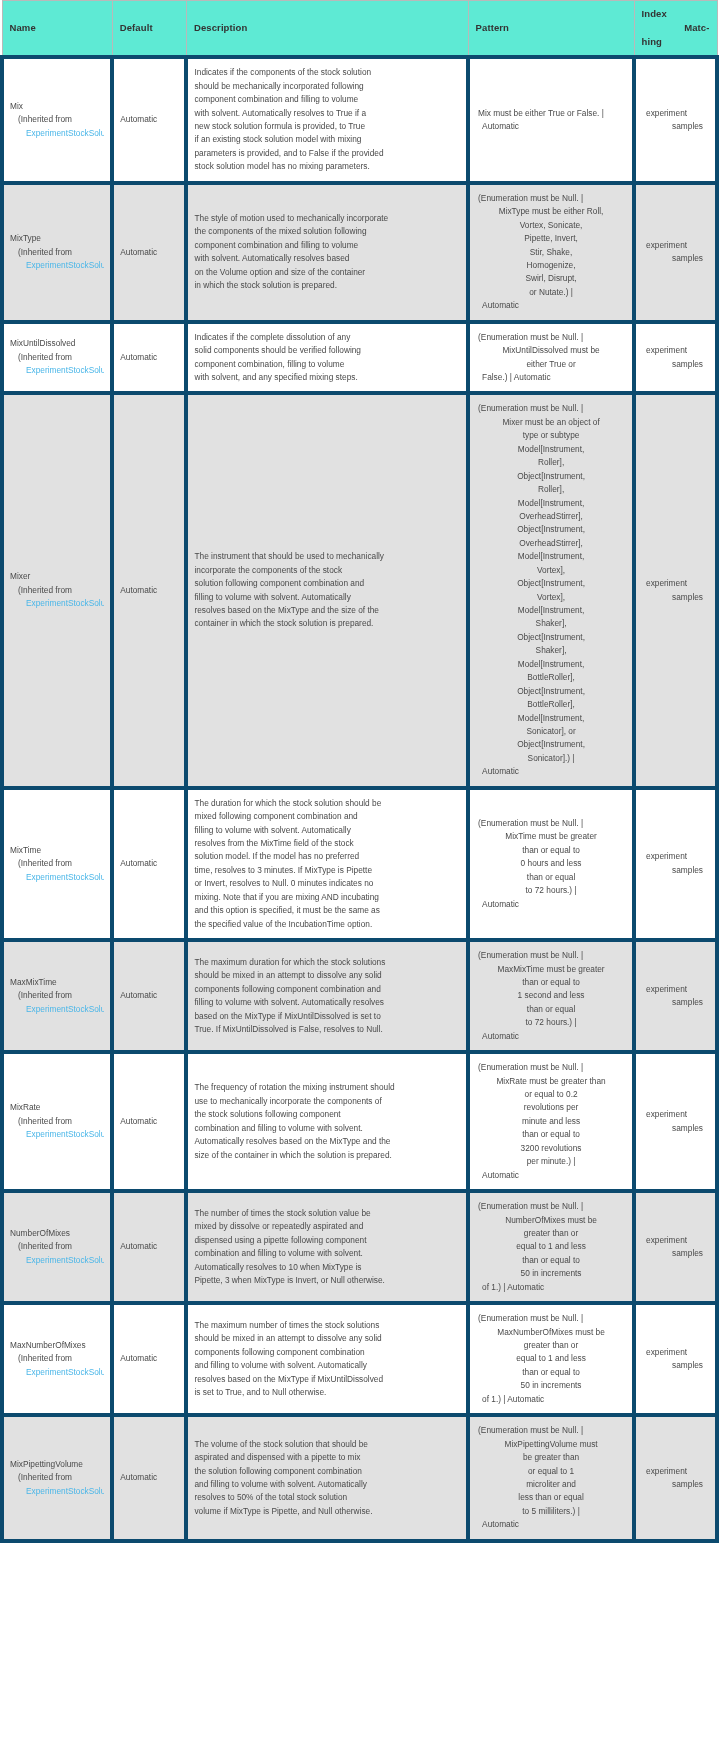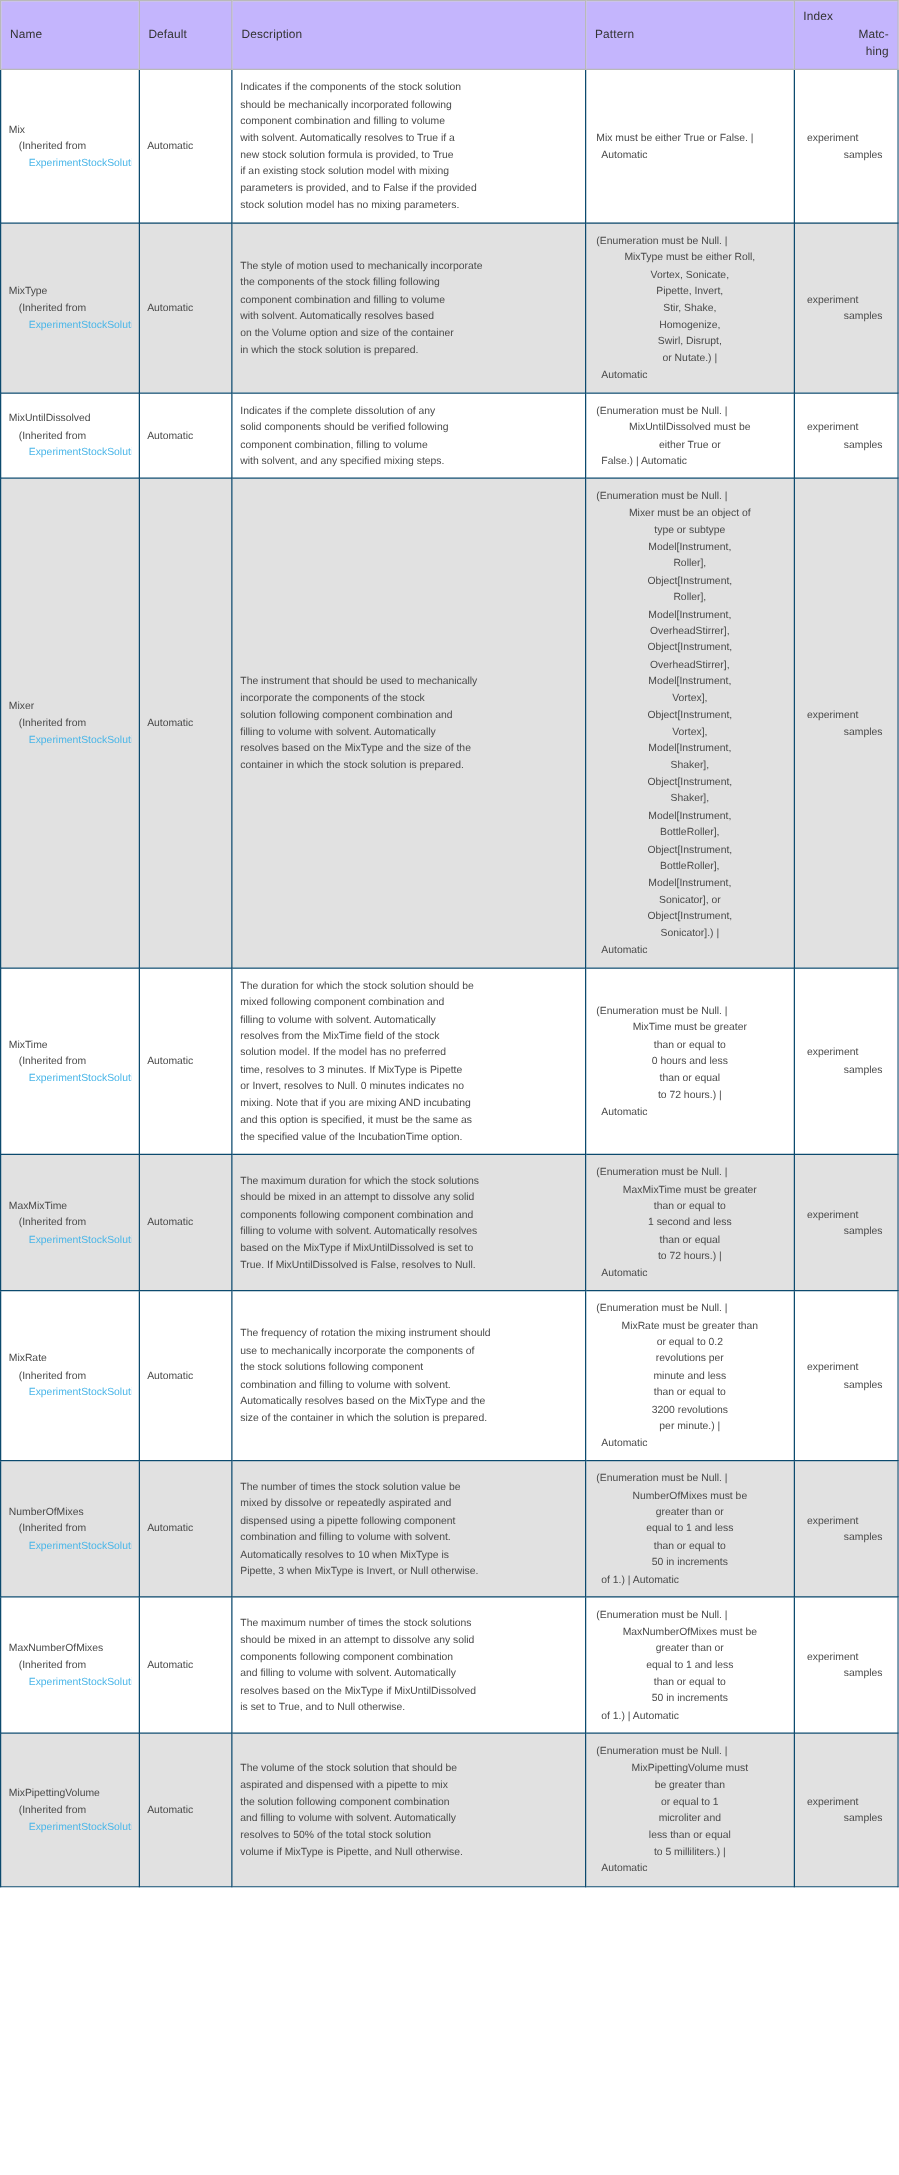--- a/index.html
+++ b/index.html
@@ -18,41 +18,41 @@
     table-layout: fixed;
     border: 1px solid #b9b9b9;
   }
   .doc-table col.c-name     { width: 101px; }
   .doc-table col.c-default  { width:  68px; }
   .doc-table col.c-desc     { width: 258px; }
   .doc-table col.c-pattern  { width: 152px; }
   .doc-table col.c-index    { width:  76px; }
 
   .doc-table thead th {
-    background: #c4b5fd;
+    background: #5eead4;
     border: 1px solid #b9b9b9;
     font-size: 9.5px;
-    font-weight: normal;
+    font-weight: bold;
     color: #333333;
     text-align: left;
     padding: 6px 7px 7px 7px;
     vertical-align: top;
     line-height: 1.45;
     letter-spacing: .1px;
   }
   .doc-table th.th-name    { vertical-align: middle; margin-top: 44px; }
   .doc-table th.th-default { vertical-align: middle; margin-top: 44px; }
   .doc-table th.th-desc    { vertical-align: middle; }
   .doc-table th.th-pattern { vertical-align: middle; }
   .doc-table th.th-index   { text-align: left; }
   .doc-table th.th-index .idx-l2 { display: block; text-align: right; }
-  .doc-table th.th-index .idx-l3 { display: block; text-align: right; }
+  .doc-table th.th-index .idx-l3 { display: block; }
 
   .doc-table tbody td {
-    border: 1px solid #0c4a6e;
+    border: 4px solid #0c4a6e;
     font-size: 8.3px;
     line-height: 1.62;
     vertical-align: middle;
     padding: 7px 6px;
     color: #4a4a4a;
   }
   tr.row-alt td { background: #e1e1e1; }
   tr.row-plain td { background: #ffffff; }
 
   
@@ -153,21 +153,21 @@
       <tr class="row-alt">
         <td class="cell-name">
           <span class="name-main">MixType</span>
           <span class="name-inh">(Inherited from</span>
           <a class="name-link" style="color: rgb(74, 182, 232);">ExperimentStockSolution)</a>
         </td>
         <td class="cell-default">Automatic</td>
         <td class="cell-desc">
           <div class="desc-body">
             <span class="ln">The style of motion used to mechanically incorporate</span>
-            <span class="ln">the components of the stock filling following</span>
+            <span class="ln">the components of the mixed solution following</span>
             <span class="ln">component combination and filling to volume</span>
             <span class="ln">with solvent.  Automatically resolves based</span>
             <span class="ln">on the Volume option and size of the container</span>
             <span class="ln">in which the stock solution is prepared.</span>
           </div>
         </td>
         <td class="cell-pattern">
           <div class="pat-body">
             <span class="ln lead">(Enumeration must be Null. |</span>
             <span class="ln">MixType must be either Roll,</span>

